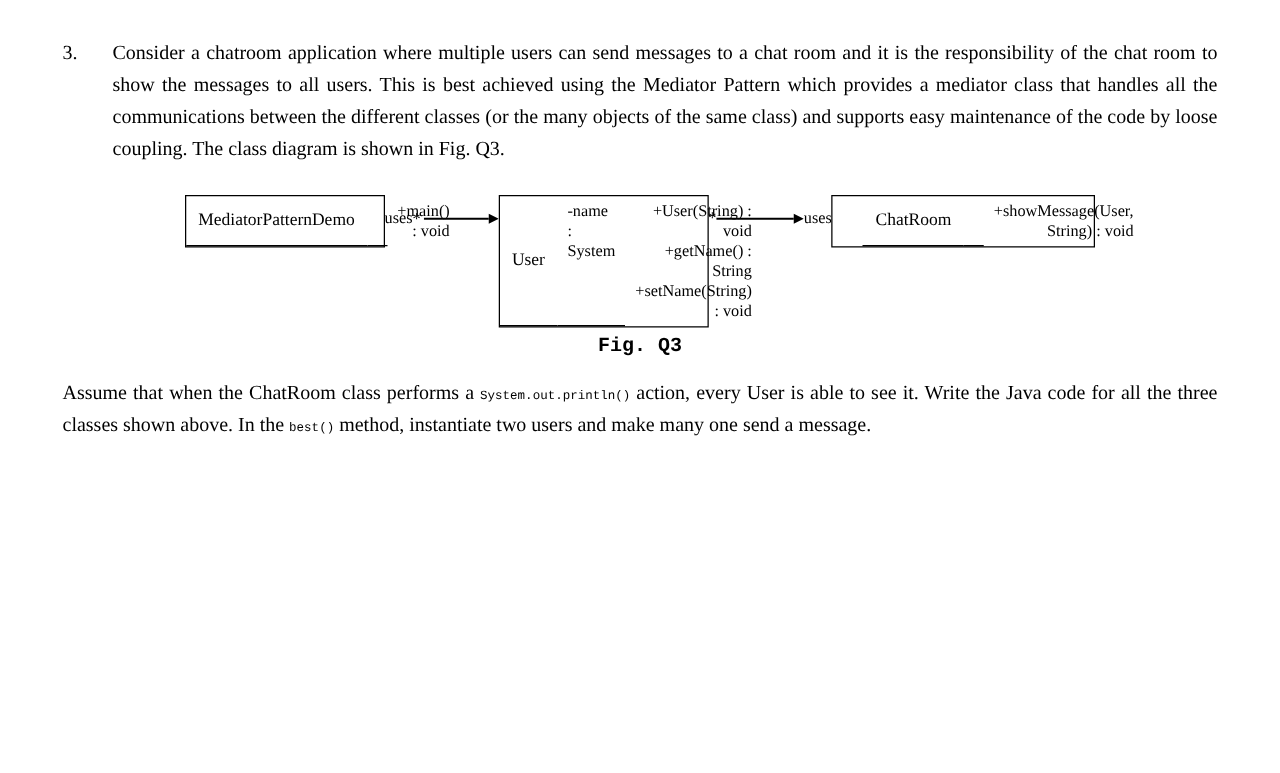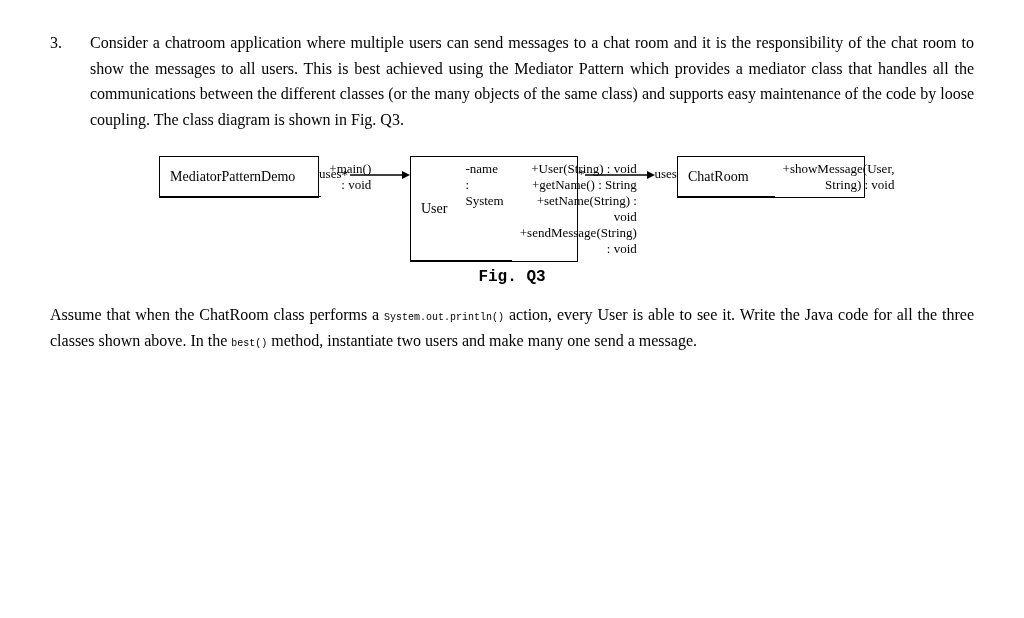--- a/index.html
+++ b/index.html
@@ -82,21 +82,22 @@
       width: 160px;
     }
 
     
     .box-user {
       width: 168px;
     }
 
     
     .box-chatroom {
-      width: 188px;
+      width: 211px;
+      padding-left: 24px;
     }
 
     .arrow-svg {
       display: block;
     }
 
     .fig-caption {
       text-align: center;
       font-size: 16px;
       font-family: Liberation Mono, monospace;
@@ -182,21 +183,20 @@
         </div>
       </div>
 
       <div class="uml-box box-user">
         <div class="uml-box-title">User</div>
         <div class="uml-box-section">-name : System</div>
         <div class="uml-box-section">
           <div>+User(String) : void</div>
           <div>+getName() : String</div>
           <div>+setName(String) : void</div>
-          <div>+sendMessage(String) : void</div>
         </div>
       </div>
 
       <div class="arrow-col">
         <span class="arrow-top-label">*</span>
         <div class="arrow-row">
           <svg class="arrow-svg" width="70" height="16" viewBox="0 0 70 16">
             <line x1="0" y1="8" x2="62" y2="8" stroke="#000" stroke-width="1.5"></line>
             <polygon points="62,4 70,8 62,12" fill="#000"></polygon>
           </svg>

